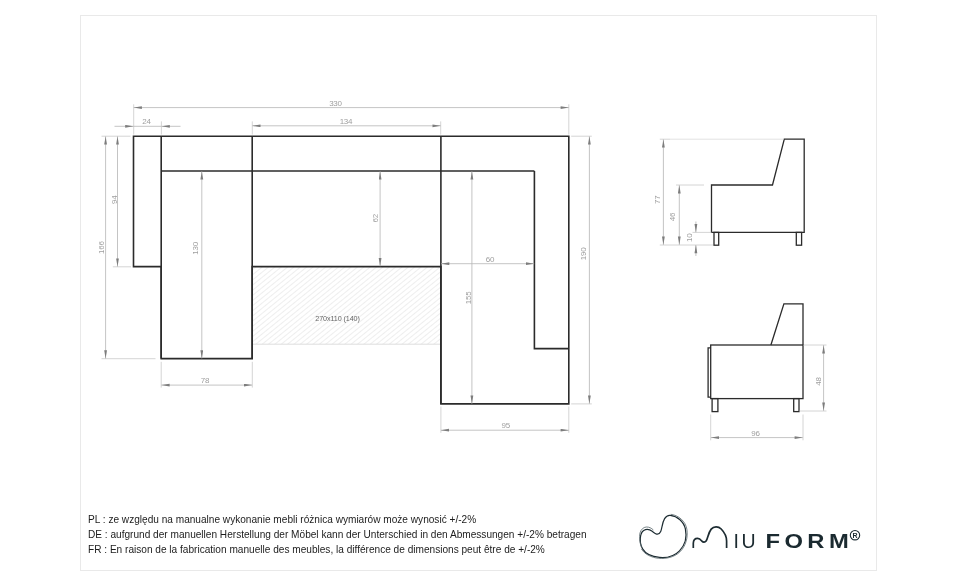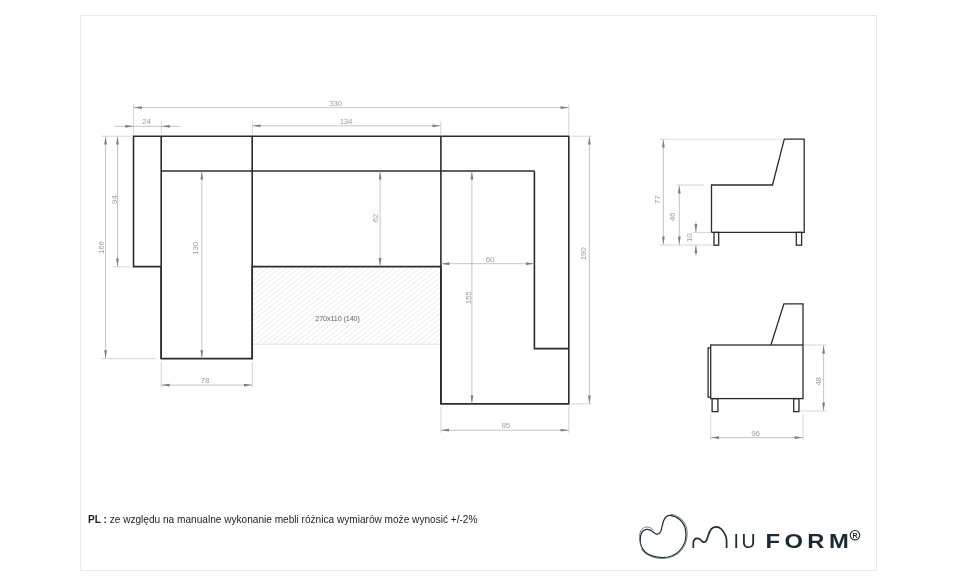--- a/index.html
+++ b/index.html
@@ -5,21 +5,21 @@
   html,body{margin:0;padding:0;background:#ffffff;width:960px;height:587px;overflow:hidden;}
   body{font-family:"Liberation Sans", sans-serif;position:relative;}
   .card{position:absolute;left:80px;top:15px;width:795px;height:554px;border:1px solid #e9e9e9;background:#fff;}
   svg{position:absolute;left:0;top:0;}
   .dim{stroke:#b5b5b5;stroke-width:0.8;fill:none;}
   .ext{stroke:#c9c9c9;stroke-width:0.8;fill:none;}
   .out{stroke:#2b2b2b;stroke-width:1.6;fill:none;stroke-linejoin:miter;}
   .sv{stroke:#2b2b2b;stroke-width:1.3;fill:none;stroke-linejoin:miter;}
   .lbl{font-family:"Liberation Sans",sans-serif;font-size:8px;fill:#9e9e9e;letter-spacing:-0.2px;}
   .notes{position:absolute;left:88px;top:511.5px;font-size:10.1px;color:#1c1c1c;line-height:15.2px;white-space:nowrap;}
-  .notes b{font-weight:bold;}
+  .notes b{font-weight:normal;}
 </style>
 </head>
 <body>
 
 <div class="card"></div>
 <svg width="960" height="587" viewBox="0 0 960 587">
 <defs>
   <marker id="ae" markerWidth="10" markerHeight="5" refX="8.4" refY="1.6" orient="auto" markerUnits="userSpaceOnUse">
     <path d="M0.2,0.2 L8.4,1.6 L0.2,3.0 Z" fill="#7d7d7d"></path>
   </marker>
@@ -191,13 +191,15 @@
 <text x="0" y="0" transform="translate(765.5,547.8) scale(1.22,1)" style="font-size:19.5px;fill:#1b2a30;letter-spacing:3.6px;font-weight:bold">FORM</text>
 
 <g>
   <circle cx="855" cy="535.2" r="4.7" stroke="#1b2a30" stroke-width="1.1" fill="none"></circle>
   <text x="855" y="537.9" text-anchor="middle" style="font-size:7px;fill:#1b2a30;font-weight:bold">R</text>
 </g>
 </svg>
 
 <div class="notes">
   <div><b>PL :</b> ze względu na manualne wykonanie mebli różnica wymiarów może wynosić +/-2%</div>
+  <div><b>DE :</b> aufgrund der manuellen Herstellung der Möbel kann der Unterschied in den Abmessungen +/-2% betragen</div>
+  <div><b>FR :</b> En raison de la fabrication manuelle des meubles, la différence de dimensions peut être de +/-2%</div>
 </div>
 
 </body></html>

